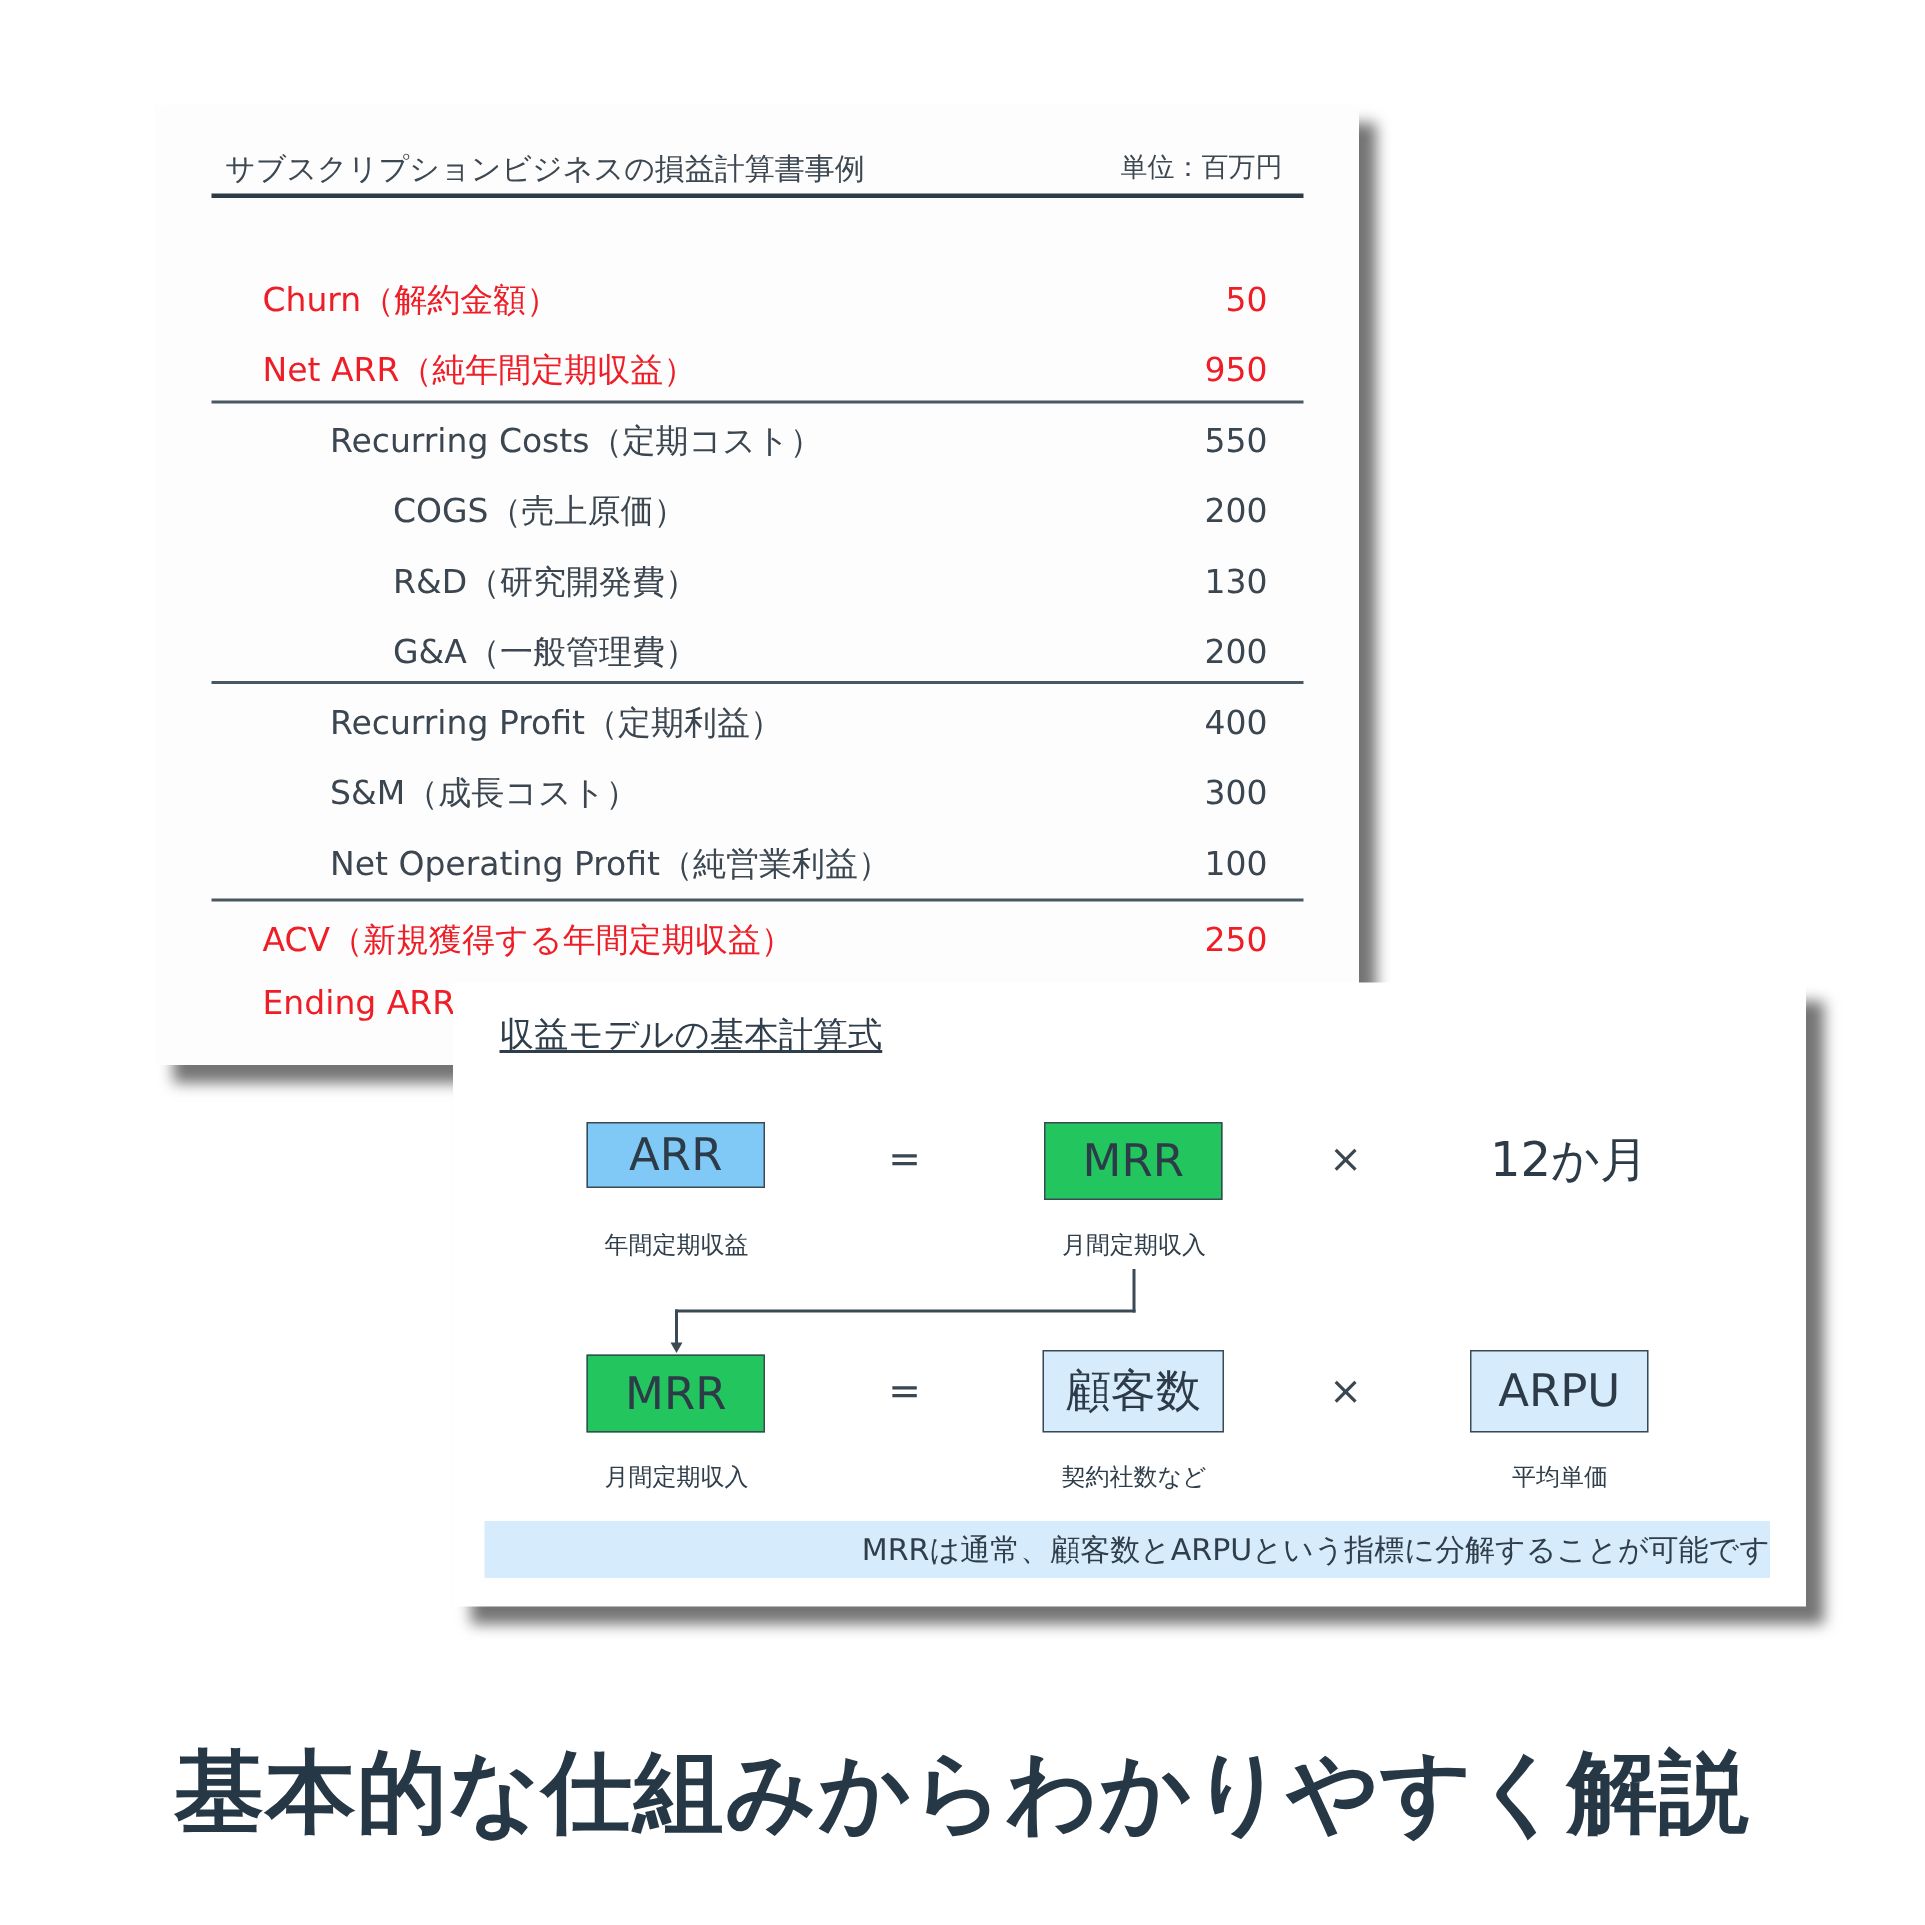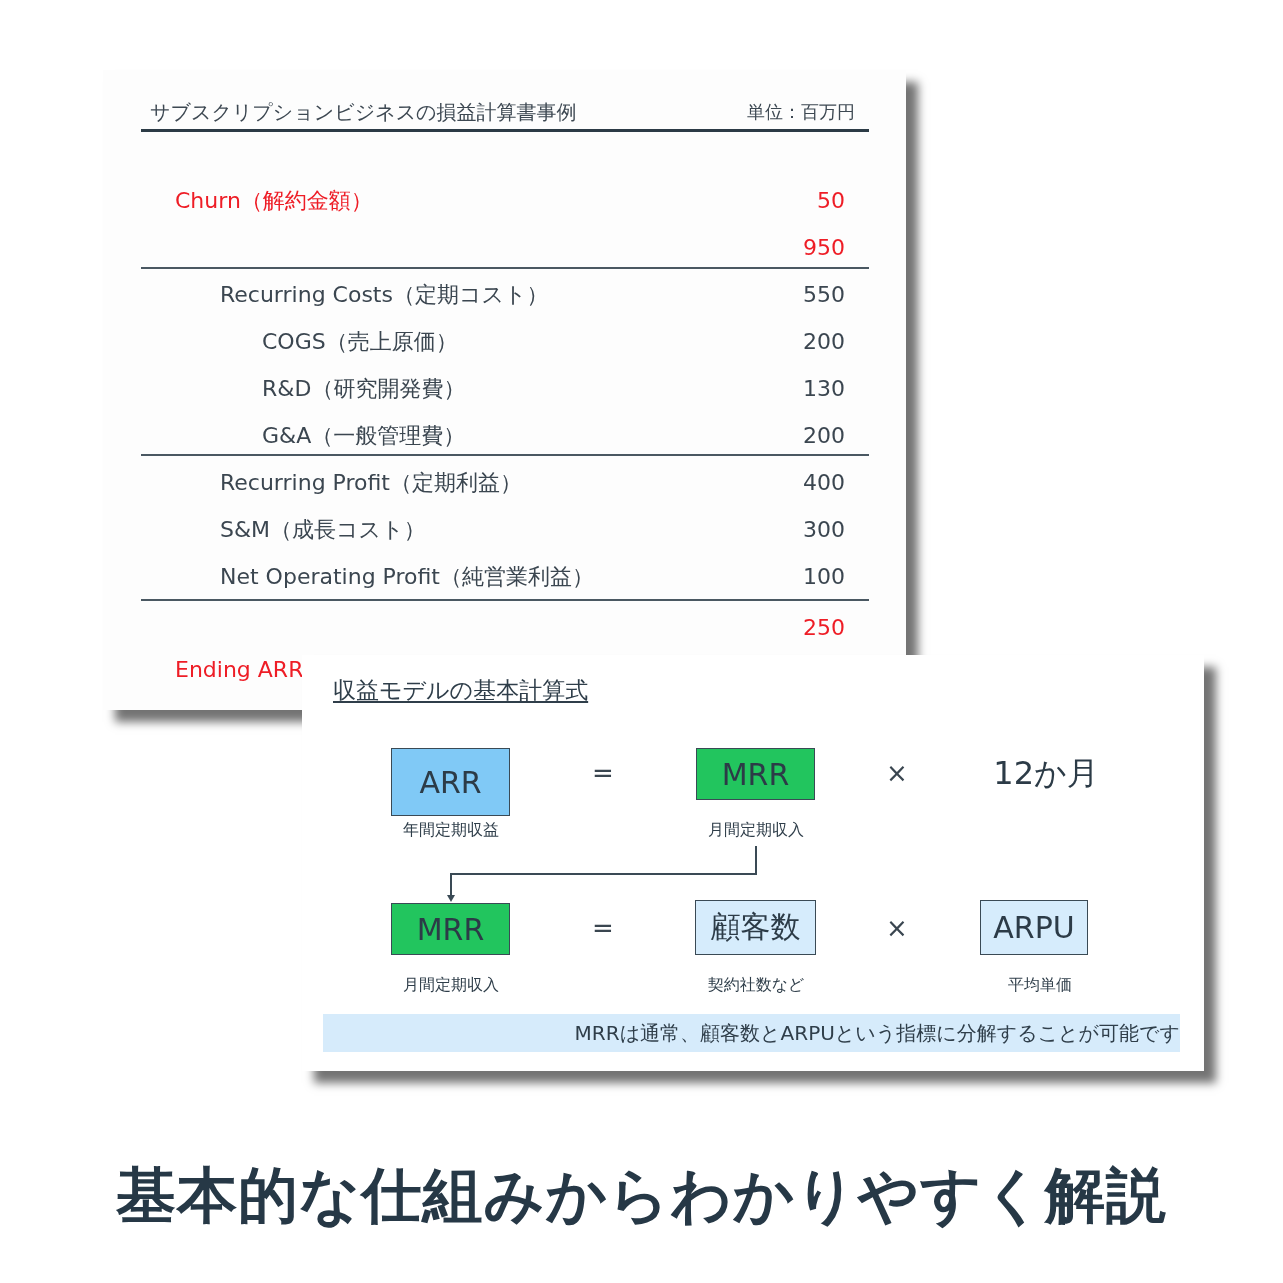--- a/index.html
+++ b/index.html
@@ -92,20 +92,21 @@
 <div class="pl-card">
   <div class="pl-title">サブスクリプションビジネスの損益計算書事例</div>
   <div class="pl-unit">単位：百万円</div>
   <div class="rule thick" style="top:59px"></div>
 
   <div class="row red lvl0" style="top:116px">
     <span class="lbl">Churn（解約金額）</span>
     <span class="val">50</span>
   </div>
   <div class="row red lvl0" style="top:163px">
+    <span class="lbl">Net ARR（純年間定期収益）</span>
     <span class="val">950</span>
   </div>
   <div class="rule thin" style="top:197px"></div>
 
   <div class="row dark lvl1" style="top:210px">
     <span class="lbl">Recurring Costs（定期コスト）</span>
     <span class="val">550</span>
   </div>
   <div class="row dark lvl2" style="top:257px">
     <span class="lbl">COGS（売上原価）</span>
@@ -129,50 +130,51 @@
     <span class="lbl">S&amp;M（成長コスト）</span>
     <span class="val">300</span>
   </div>
   <div class="row dark lvl1" style="top:492px">
     <span class="lbl">Net Operating Profit（純営業利益）</span>
     <span class="val">100</span>
   </div>
   <div class="rule thin" style="top:529px"></div>
 
   <div class="row red lvl0" style="top:543px">
+    <span class="lbl">ACV（新規獲得する年間定期収益）</span>
     <span class="val">250</span>
   </div>
   <div class="row red lvl0" style="top:585px">
     <span class="lbl">Ending ARR</span>
     <span class="val"></span>
   </div>
 </div>
 
 <div class="f-card">
   <div class="f-title">収益モデルの基本計算式</div>
 
-  <div class="box strong" style="left:89px; top:93px; width:119px; height:68px;">ARR</div>
+  <div class="box strong" style="left:89px; top:93px; width:119px; height:44px;">ARR</div>
   <div class="op" style="left:301px; top:118px;">=</div>
   <div class="box mid" style="left:394px; top:93px; width:119px; height:52px;">MRR</div>
   <div class="op" style="left:595px; top:118px;">×</div>
   <div class="plain-val" style="left:744px; top:118px;">12か月</div>
 
   <div class="sub" style="left:149px; top:175px;">年間定期収益</div>
   <div class="sub" style="left:454px; top:175px;">月間定期収入</div>
 
   <div class="arrow-line" style="left:453px; top:191px; width:2px; height:29px;"></div>
   <div class="arrow-line" style="left:148px; top:218px; width:307px; height:2px;"></div>
   <div class="arrow-line" style="left:148px; top:218px; width:2px; height:23px;"></div>
   <div class="arrow-head" style="left:145px; top:240px;"></div>
 
   <div class="box mid" style="left:89px; top:248px; width:119px; height:52px;">MRR</div>
   <div class="op" style="left:301px; top:273px;">=</div>
   <div class="box light" style="left:393px; top:245px; width:121px; height:55px;">顧客数</div>
   <div class="op" style="left:595px; top:273px;">×</div>
-  <div class="box light" style="left:678px; top:245px; width:108px; height:55px;">ARPU</div>
+  <div class="box light" style="left:678px; top:245px; width:119px; height:55px;">ARPU</div>
 
   <div class="sub" style="left:149px; top:330px;">月間定期収入</div>
   <div class="sub" style="left:454px; top:330px;">契約社数など</div>
   <div class="sub" style="left:738px; top:330px;">平均単価</div>
 
   <div class="banner">MRRは通常、顧客数とARPUという指標に分解することが可能です</div>
 </div>
 
 <div class="headline">基本的な仕組みからわかりやすく解説</div>
 

